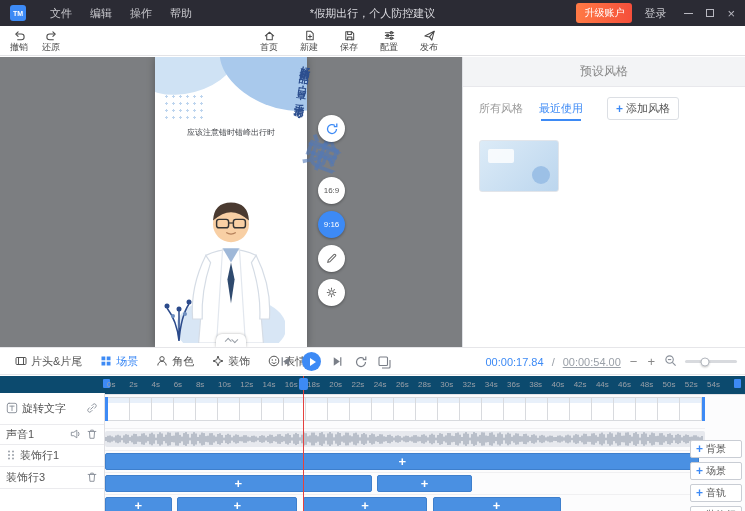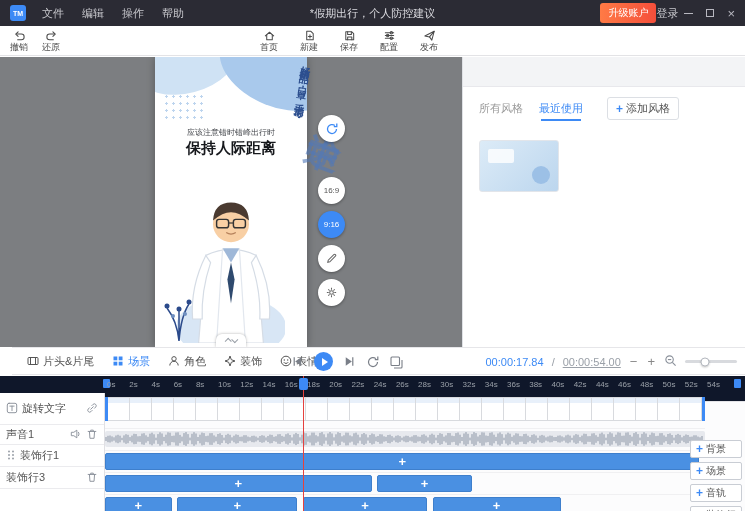--- a/index.html
+++ b/index.html
@@ -5,24 +5,24 @@
   * { box-sizing: border-box; margin: 0; padding: 0; }
   html,body { width:745px; height:511px; overflow:hidden; }
   body { font-family:"Liberation Sans","DejaVu Sans",sans-serif; }
   #app { position:relative; width:745px; height:511px; background:#fff; overflow:hidden; }
 
   
   .menubar { position:absolute; top:0; left:0; right:0; height:26px; background:#2b2b34;
              display:flex; align-items:center; padding:0 10px; z-index:30; }
   .logo { width:16px; height:16px; background:#3d8af5; border-radius:3px; color:#fff;
           font-size:7px; font-weight:bold; display:flex; align-items:center; justify-content:center; }
-  .menu-items { display:flex; gap:18px; margin-left:16px; }
+  .menu-items { display:flex; gap:18px; margin-left:24px; }
   .menu-item { font-size:11px; color:#c8c8cd; cursor:default; }
   .doc-title { position:absolute; left:50%; transform:translateX(-50%); font-size:11px; color:#dcdce1; }
-  .mb-right { margin-left:auto; display:flex; align-items:center; }
+  .mb-right { margin-left:auto; display:flex; align-items:center; gap:12px; }
   .upgrade-btn { background:linear-gradient(90deg,#ff7a45,#f54f3b); color:#fff; font-size:10px;
                  padding:3px 8px; border-radius:3px; }
   .login { font-size:11px; color:#c8c8cd; }
   .win-ctrls { display:flex; align-items:center; gap:13px; margin-left:6px; }
   .win-min { width:9px; height:1px; background:#b8b8c0; }
   .win-max { width:8px; height:8px; border:1px solid #b8b8c0; }
   .win-close { color:#b8b8c0; font-size:13px; line-height:1; }
 
   
   .toolbar { position:absolute; top:26px; left:0; right:0; height:30px; background:#fff;
@@ -81,42 +81,42 @@
   .add-style-btn { display:flex; align-items:center; gap:3px; border:1px solid #dcdfe4; border-radius:3px;
                    padding:3px 8px; font-size:11px; color:#555; margin-left:8px; }
   .plus-blue { color:#3d8af5; font-weight:bold; font-size:12px; line-height:10px; }
   .thumb { position:relative; margin:14px 0 0 16px; width:80px; height:52px; border:1px solid #e2e5ea;
            border-radius:3px; background:linear-gradient(135deg,#dcebf7,#bcd6ee); overflow:hidden; }
   .thumb .t-a { position:absolute; left:8px; top:8px; width:26px; height:14px; background:rgba(255,255,255,.8); border-radius:2px; }
   .thumb .t-b { position:absolute; right:8px; bottom:7px; width:18px; height:18px; background:#9cc0e6; border-radius:50%; }
 
   
   .tl-toolbar { position:absolute; top:347px; left:0; right:0; height:28px; background:#fff;
-                border-top:1px solid #e6e6e9; border-bottom:1px solid #e6e6e9; display:flex; align-items:center; z-index:20;margin-left:12px; }
+                border-top:1px solid #e6e6e9; border-bottom:1px solid #e6e6e9; display:flex; align-items:center; z-index:20; }
   .tl-tabs { display:flex; align-items:center; padding-left:6px; }
   .tl-tab { display:flex; align-items:center; gap:4px; padding:0 9px; font-size:11px; color:#555; height:27px; }
   .tl-tab.active { color:#3d8af5; }
   .playback { position:absolute; left:278px; top:0; height:27px; display:flex; align-items:center; gap:9px; }
   .pb-icon { color:#7a7f88; display:flex; }
   .play-btn { width:19px; height:19px; border-radius:50%; background:#3d8af5; display:flex;
               align-items:center; justify-content:center; }
   .play-tri { width:0; height:0; border-left:6px solid #fff; border-top:4px solid transparent;
               border-bottom:4px solid transparent; margin-left:2px; }
   .tl-right { position:absolute; right:8px; top:0; height:27px; display:flex; align-items:center; gap:8px; }
   .time-cur { font-size:11px; color:#3d8af5; }
   .time-sep { font-size:11px; color:#9aa0a8; }
   .time-total { font-size:11px; color:#9aa0a8; text-decoration:underline; }
   .zoom-btn { font-size:13px; color:#888; line-height:1; padding:0 1px; }
   .zoom-slider { width:52px; height:3px; background:#d8dade; border-radius:2px; position:relative; }
   .zoom-knob { position:absolute; left:38%; top:50%; transform:translate(-50%,-50%); width:9px; height:9px;
                border-radius:50%; background:#fff; border:1px solid #b5b9c0; box-shadow:0 1px 2px rgba(0,0,0,.2); }
 
   
   .timeline { position:absolute; top:376px; left:0; right:0; height:135px; background:#fcfcfd; }
-  .ruler { position:absolute; top:0; left:0; right:0; height:26px; background:#0f172a;
+  .ruler { position:absolute; top:0; left:0; right:0; height:19px; background:#0c4a6e;
            border-bottom:1px solid #e4e4e8; overflow:hidden; }
   .tick { position:absolute; top:4px; font-size:8px; color:#9aa0a8; }
   .region-handle { position:absolute; top:3px; width:7px; height:9px; background:#3d8af5; border-radius:1px; }
   .tracks { position:absolute; top:17px; left:0; right:0; bottom:0; overflow:hidden; }
   .tlabels { position:absolute; top:0; left:0; width:105px; bottom:0; background:#fff;
              border-right:1px solid #e0e0e4; z-index:4; }
   .lrow { display:flex; align-items:center; gap:4px; padding:0 6px; border-bottom:1px solid #ebebee;
           font-size:11px; color:#555; }
   .lrow .spacer { flex:1; }
   .h32 { height:32px; } .h20 { height:20px; } .h22 { height:22px; }
@@ -237,21 +237,20 @@
   <div class="canvas">
     <div class="watermark">途中</div>
     <div class="side-vtext">好防护用品，口罩，手消毒</div>
 
     <div class="preview">
       <div class="blob1"></div>
       <div class="blob2"></div>
       <div class="dots"></div>
       <div class="banner-text">公共交通工具时</div>
       <div class="line1">应该注意错时错峰出行时</div>
-      <div class="line2">保持人际距离</div>
       <span class="doctor">
         <svg width="108" height="150" viewBox="0 0 90 125">
           <ellipse cx="45" cy="112" rx="46" ry="26" fill="#d8e6f5"></ellipse>
           <path d="M18 125 L24 52 Q45 42 66 52 L72 125 Z" fill="#ffffff" stroke="#d5dce5"></path>
           <path d="M24 52 Q11 78 13 105 L21 105 Q20 82 28 58 Z" fill="#fff" stroke="#d5dce5"></path>
           <path d="M66 52 Q79 78 77 105 L69 105 Q70 82 62 58 Z" fill="#fff" stroke="#d5dce5"></path>
           <path d="M38 46 L45 58 L52 46 Z" fill="#9fb8d8"></path>
           <path d="M45 58 L42 72 L45 92 L48 72 Z" fill="#2f4a6e"></path>
           <path d="M38 46 L33 125 M52 46 L57 125" stroke="#e2e7ee" fill="none"></path>
           <circle cx="45" cy="26" r="15" fill="#f8cfa4"></circle>
@@ -297,20 +296,21 @@
     </div>
 
     <div class="collapse-tab">
       <span class="chev up"></span>
       <span class="chev down"></span>
     </div>
   </div>
 
   <aside class="panel">
     <div class="panel-tabs">
+      <div class="panel-tab">预设风格</div>
     </div>
     <div class="filters">
       <span class="filter">所有风格</span>
       <span class="filter active">最近使用</span>
       <span class="add-style-btn">
         <span class="plus-blue">+</span>
         <span>添加风格</span>
       </span>
     </div>
     <div class="thumb">

